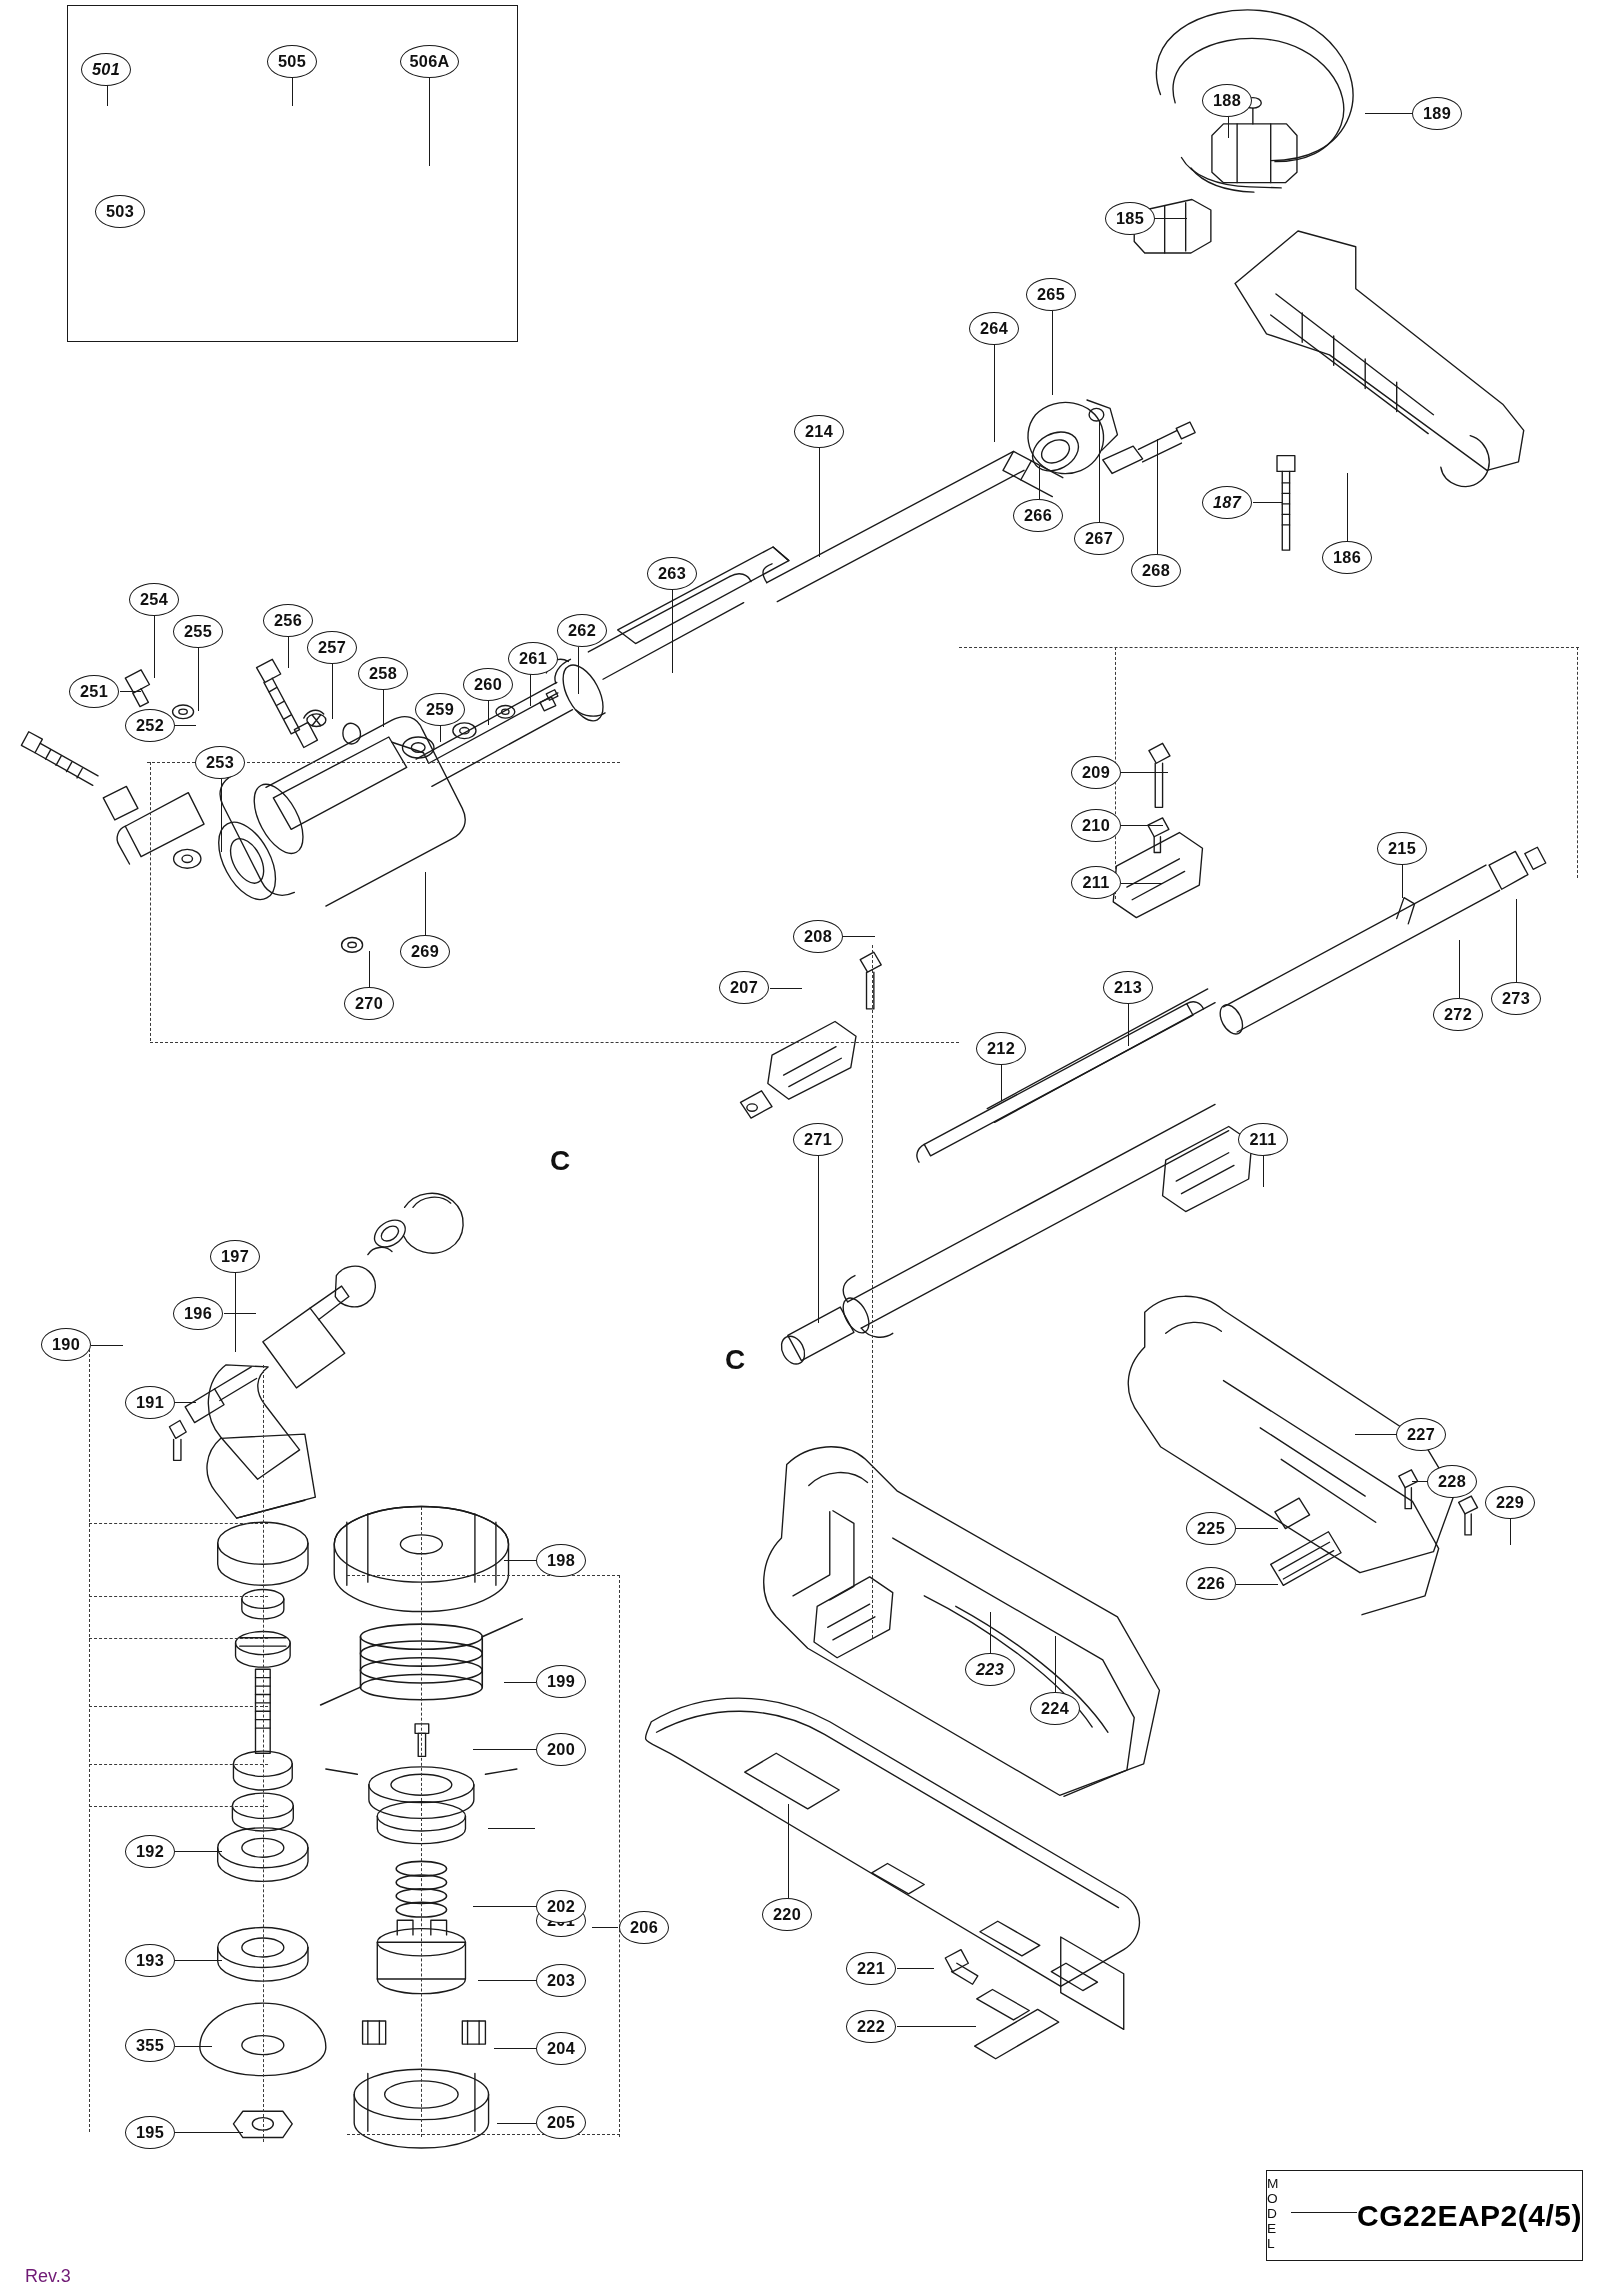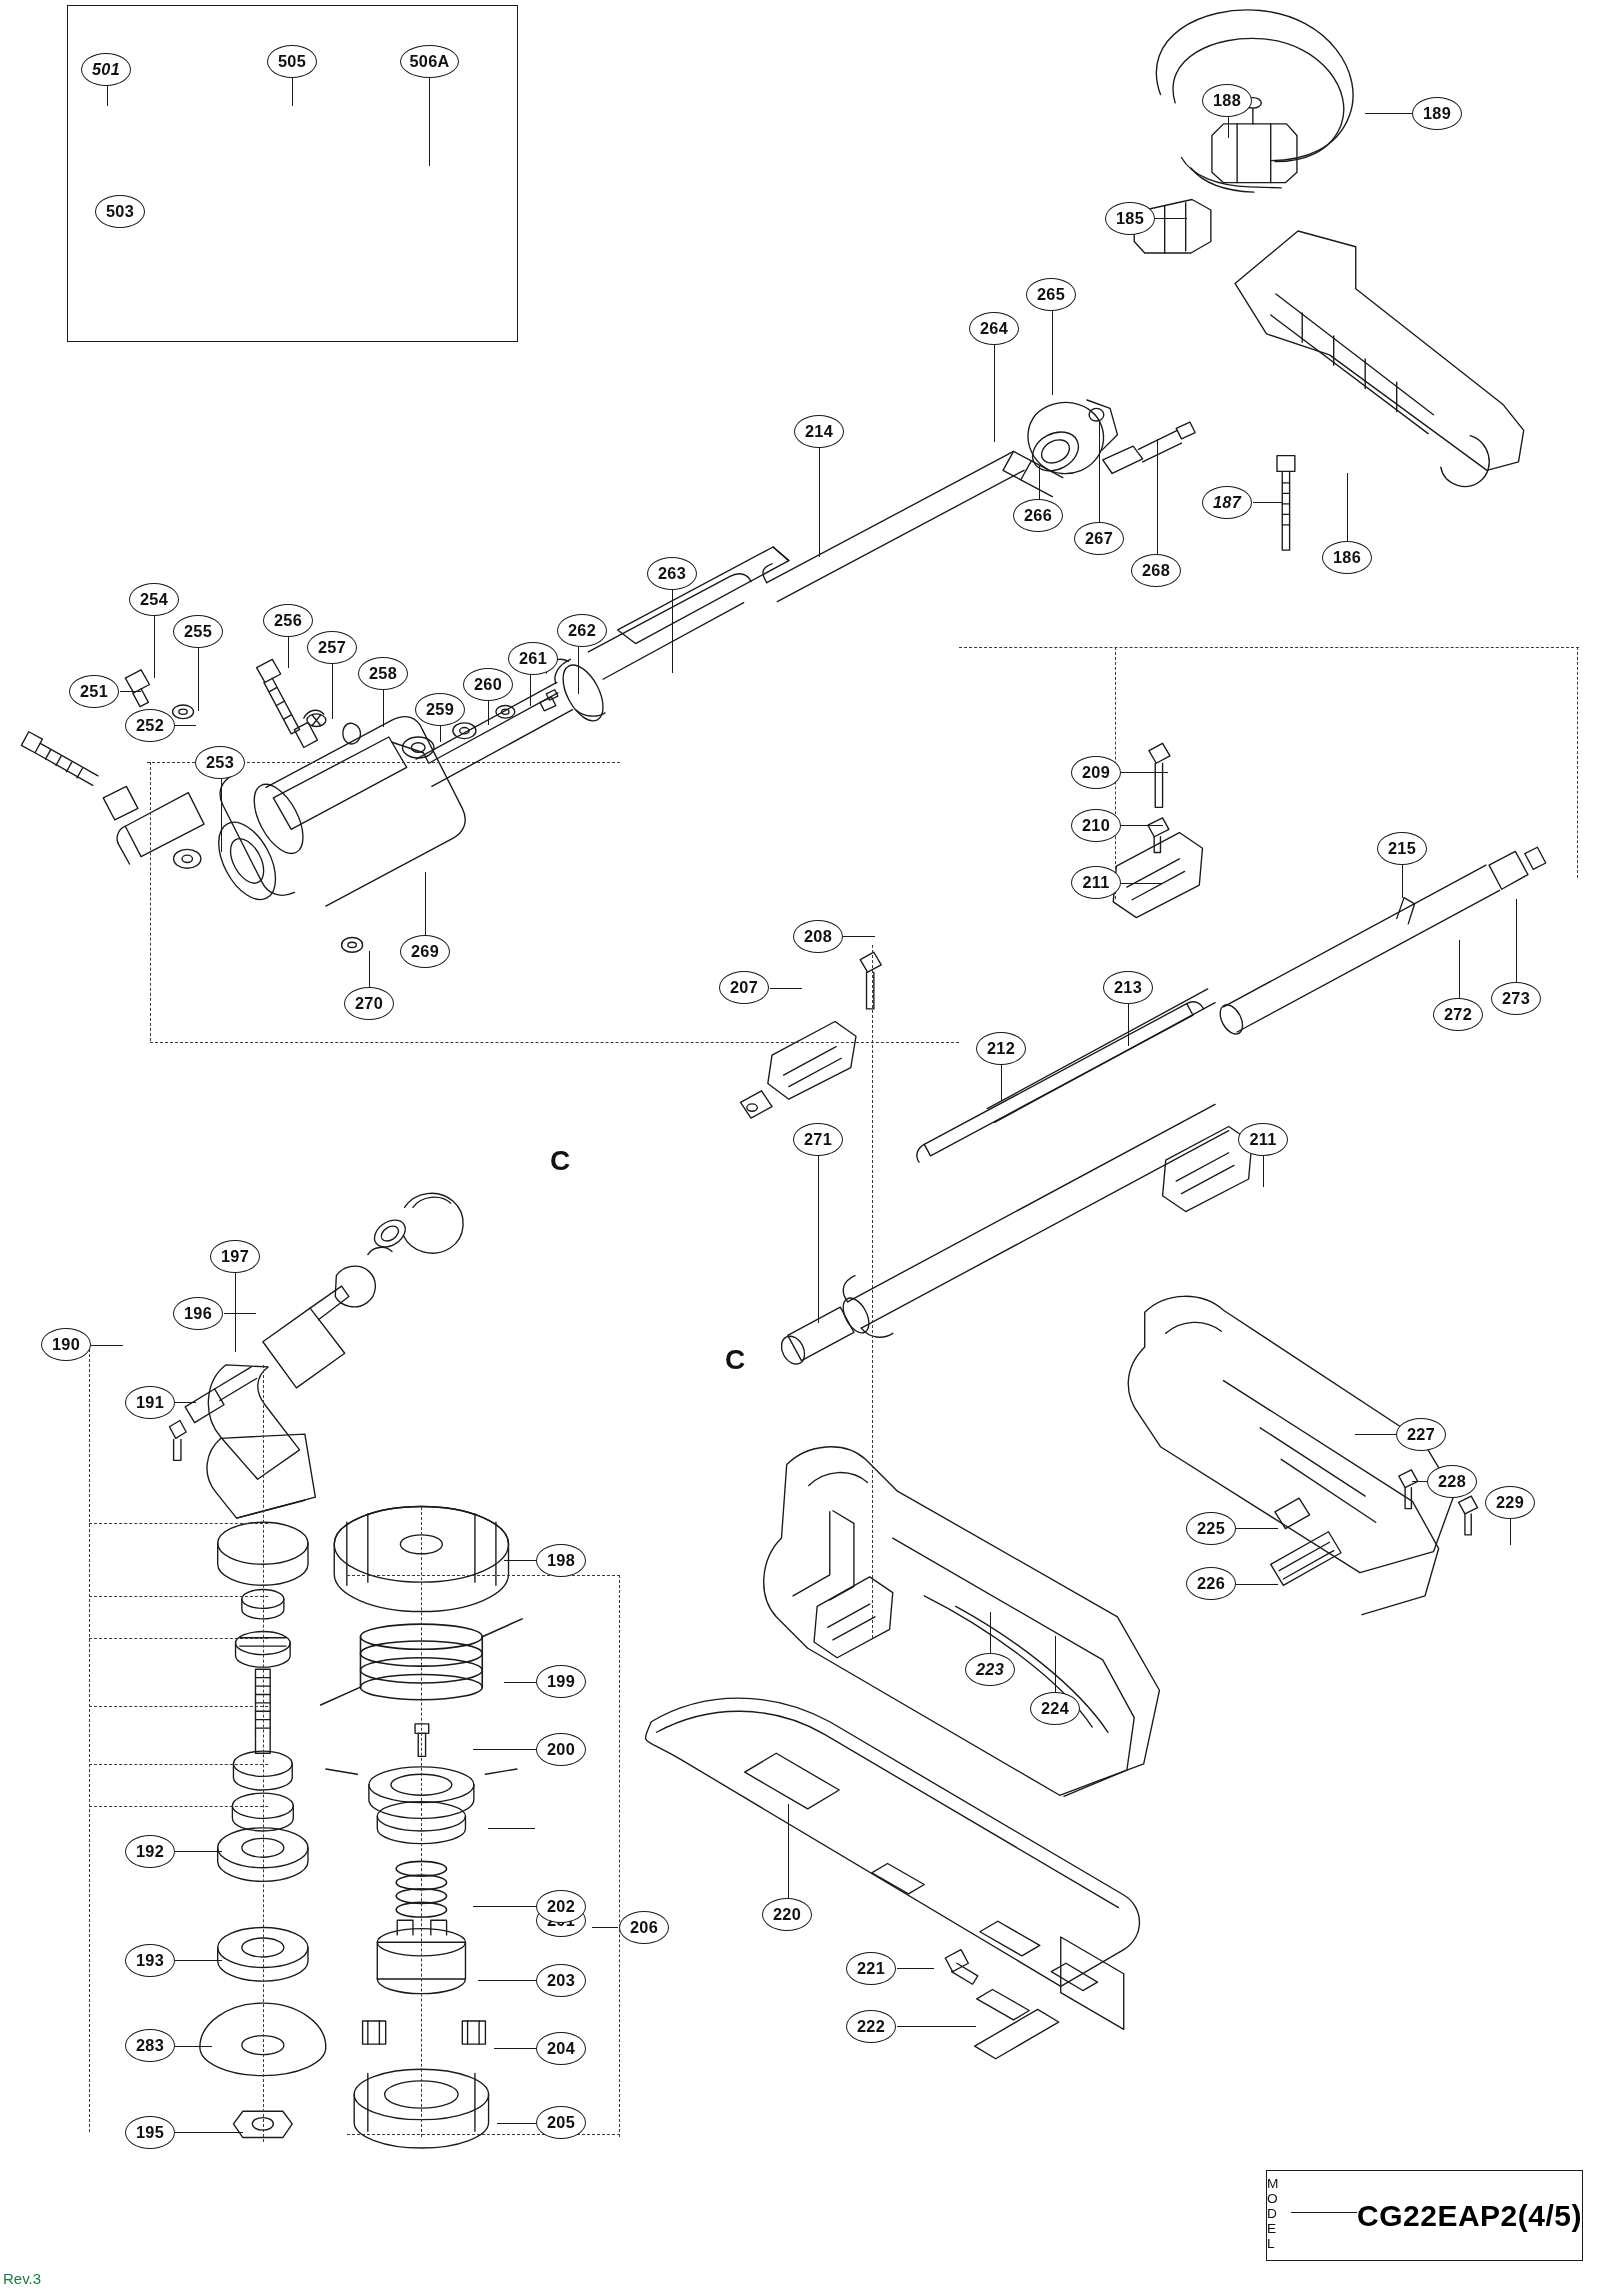--- a/index.html
+++ b/index.html
@@ -36,21 +36,21 @@
     position:absolute;right:23px;bottom:34px;width:315px;height:89px;
     border:1.6px solid #1a1a1a;background:#fff;z-index:7;
     display:flex;flex-direction:row;align-items:center;justify-content:center;
   }
   #modelbox .mlabel{
     font-size:13.7px;letter-spacing:4.7px;margin-bottom:3.2px;color:#111;
   }
   #modelbox .mline{width:92%;height:1.1px;background:#1a1a1a;margin-bottom:5.3px;}
   #modelbox .mval{font-size:30px;font-weight:700;letter-spacing:0.5px;color:#000;}
 
-  #rev{position:absolute;left:3px;bottom:8.4px;font-size:15px;color:#15803d;}
+  #rev{position:absolute;left:25px;bottom:8.4px;font-size:18px;color:#701a75;}
 
   .lbl{position:absolute;font-weight:700;z-index:6;color:#111;}
   .lbl.big{font-size:28px;}
 
   
   #art{position:absolute;left:0;top:0;width:1606px;height:2295px;z-index:1;}
 </style>
 </head>
 <body>
 
@@ -479,21 +479,21 @@
   <div class="cal" style="left:976px;top:1032px;">212</div>
   <div class="cal" style="left:793px;top:1123px;">271</div>
   <div class="cal" style="left:1238px;top:1123px;">211</div>
 
   <div class="cal" style="left:210px;top:1240px;">197</div>
   <div class="cal" style="left:173px;top:1297px;">196</div>
   <div class="cal" style="left:41px;top:1328px;">190</div>
   <div class="cal" style="left:125px;top:1386px;">191</div>
   <div class="cal" style="left:125px;top:1835px;">192</div>
   <div class="cal" style="left:125px;top:1944px;">193</div>
-  <div class="cal" style="left:125px;top:2029px;">283</div>
+  <div class="cal" style="left:125px;top:2029px;">355</div>
   <div class="cal" style="left:125px;top:2116px;">195</div>
 
   <div class="cal" style="left:536px;top:1544px;">198</div>
   <div class="cal" style="left:536px;top:1665px;">199</div>
   <div class="cal" style="left:536px;top:1733px;">200</div>
   <div class="cal" style="left:536px;top:1904px;">201</div>
   <div class="cal" style="left:536px;top:1890px;">202</div>
   <div class="cal" style="left:536px;top:1964px;">203</div>
   <div class="cal" style="left:536px;top:2032px;">204</div>
   <div class="cal" style="left:536px;top:2106px;">205</div>

